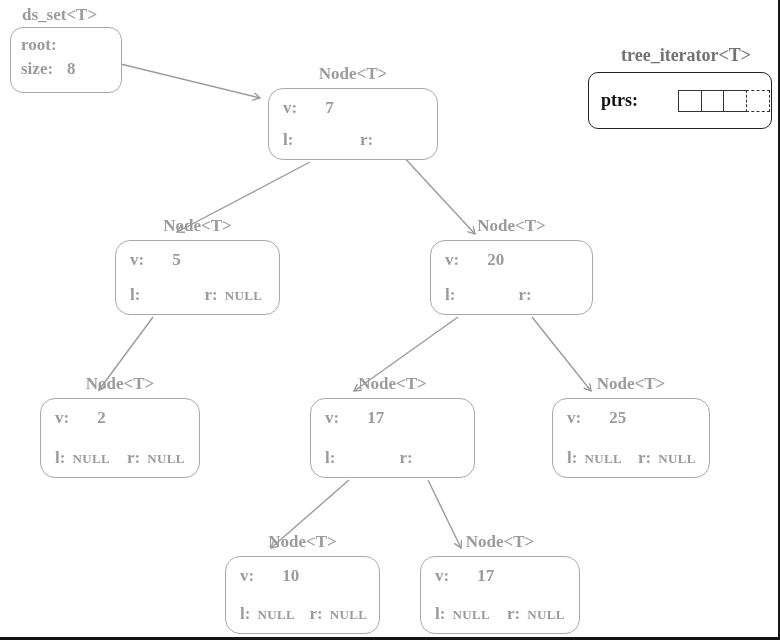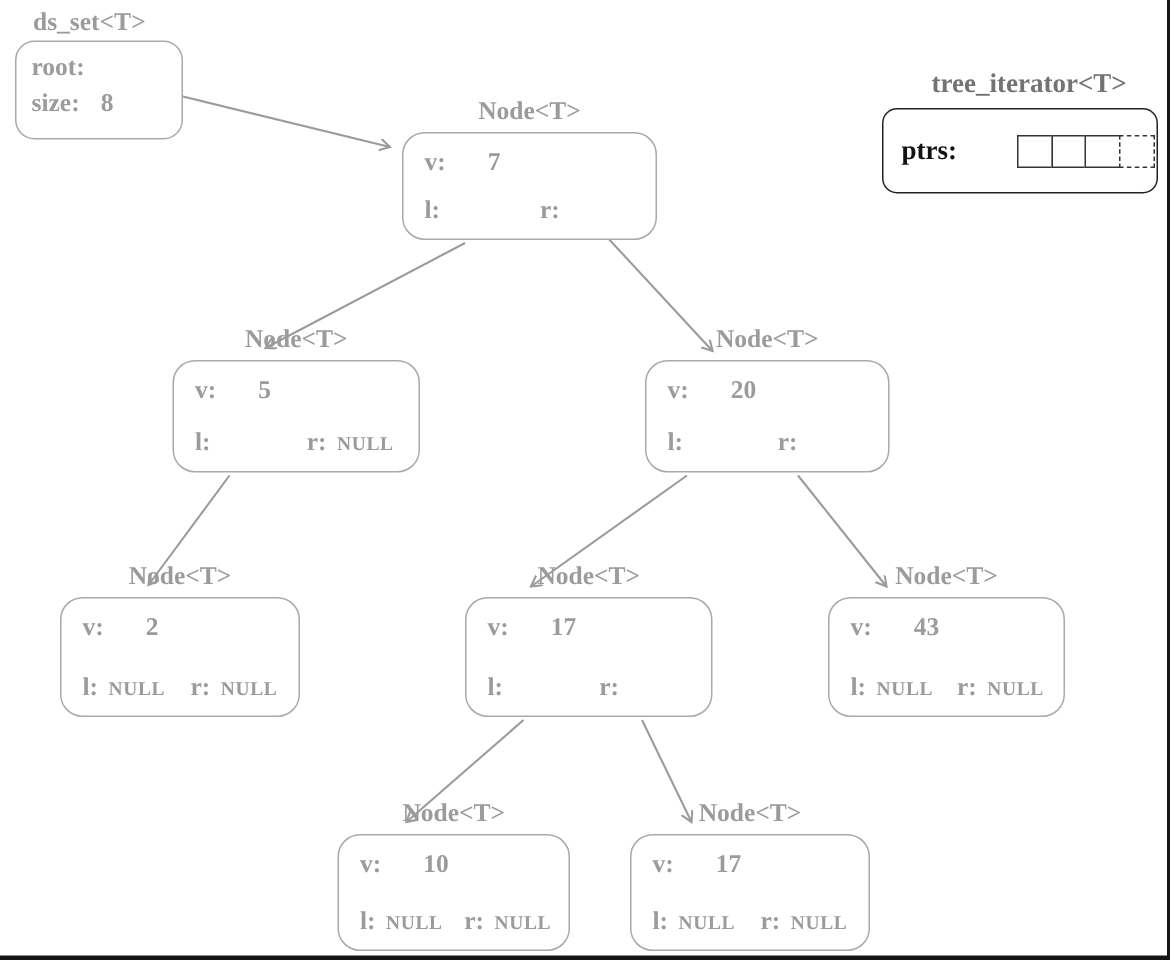--- a/index.html
+++ b/index.html
@@ -253,21 +253,21 @@
         </span>
       </div>
     </div>
   </div>
 
   <div class="node" style="left:552px;top:398px;width:158px;height:80px;">
     <div class="node-title">Node&lt;T&gt;</div>
     <div class="node-box">
       <div class="row v-row">
         <span>v:</span>
-        <span class="val">43</span>
+        <span class="val">25</span>
       </div>
       <div class="row lr-row">
         <span class="half">
           <span>l:</span>
           <span class="ptr-val null-val">NULL</span>
         </span>
         <span class="half">
           <span>r:</span>
           <span class="ptr-val null-val">NULL</span>
         </span>

